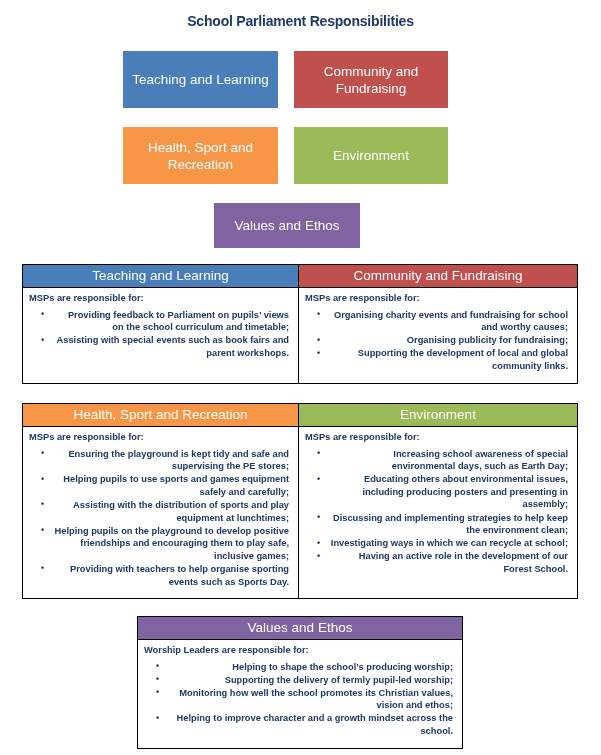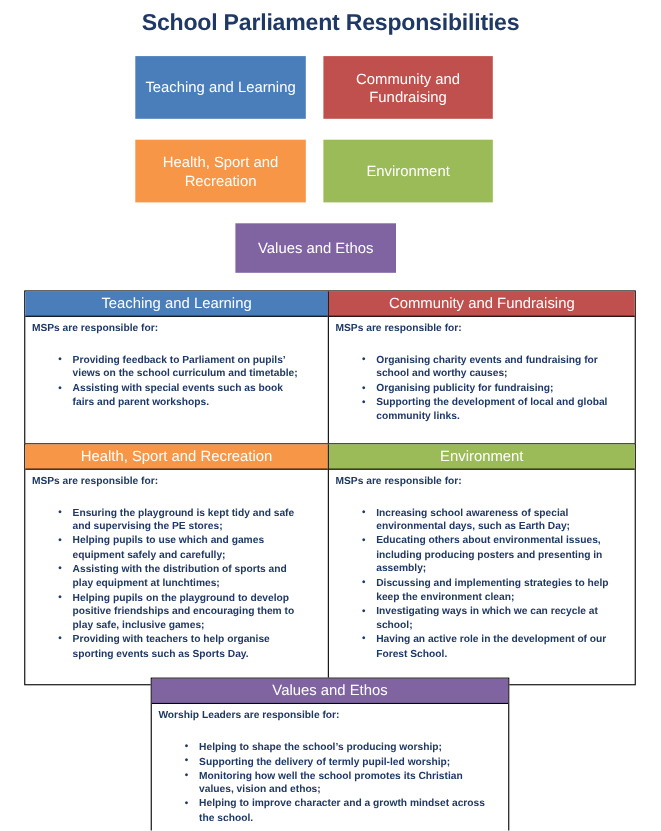--- a/index.html
+++ b/index.html
@@ -12,21 +12,21 @@
     height: 755px;
     font-family: "Liberation Sans", sans-serif;
     color: #1F3864;
     overflow: hidden;
     position: relative;
   }
 
   
   .page-title {
     text-align: center;
-    font-size: 21px;
+    font-size: 14px;
     font-weight: bold;
     color: #1F3864;
     letter-spacing: -0.2px;
     margin: 0;
     padding-top: 9px;
     height: 24px;
     line-height: 24px;
   }
 
   
@@ -82,23 +82,24 @@
     line-height: 12.6px;
     color: #1F3864;
     flex: 1;
     font-weight: bold;
   }
   .tbl-body .intro {
     margin: 0 0 0 0;
     padding-left: 1px;
   }
   .tbl-body ul {
-    margin: 16px;
+    margin: 4px;
     padding: 0 0 0 22px;
     list-style: none;
+    text-align: right;
   }
   .tbl-body li {
     position: relative;
     margin: 0 0 0.5px 0;
     padding-left: 0;
   }
   .tbl-body li::before {
     content: "\2022";
     position: absolute;
     left: -13px;
@@ -164,21 +165,21 @@
   </div>
 </div>
 
 <div class="tbl" id="table-row-2">
   <div class="tbl-col col-a">
     <div class="tbl-head" style="background: rgb(247, 150, 70);">Health, Sport and Recreation</div>
     <div class="tbl-body">
       <p class="intro">MSPs are responsible for:</p>
       <ul>
         <li>Ensuring the playground is kept tidy and safe and supervising the PE stores;</li>
-        <li>Helping pupils to use which and games equipment safely and carefully;</li>
+        <li>Helping pupils to use sports and games equipment safely and carefully;</li>
         <li>Assisting with the distribution of sports and play equipment at lunchtimes;</li>
         <li>Helping pupils on the playground to develop positive friendships and encouraging them to play safe, inclusive games;</li>
         <li>Providing with teachers to help organise sporting events such as Sports Day.</li>
       </ul>
     </div>
   </div>
   <div class="tbl-col col-b">
     <div class="tbl-head" style="background: rgb(155, 187, 89);">Environment</div>
     <div class="tbl-body">
       <p class="intro">MSPs are responsible for:</p>

